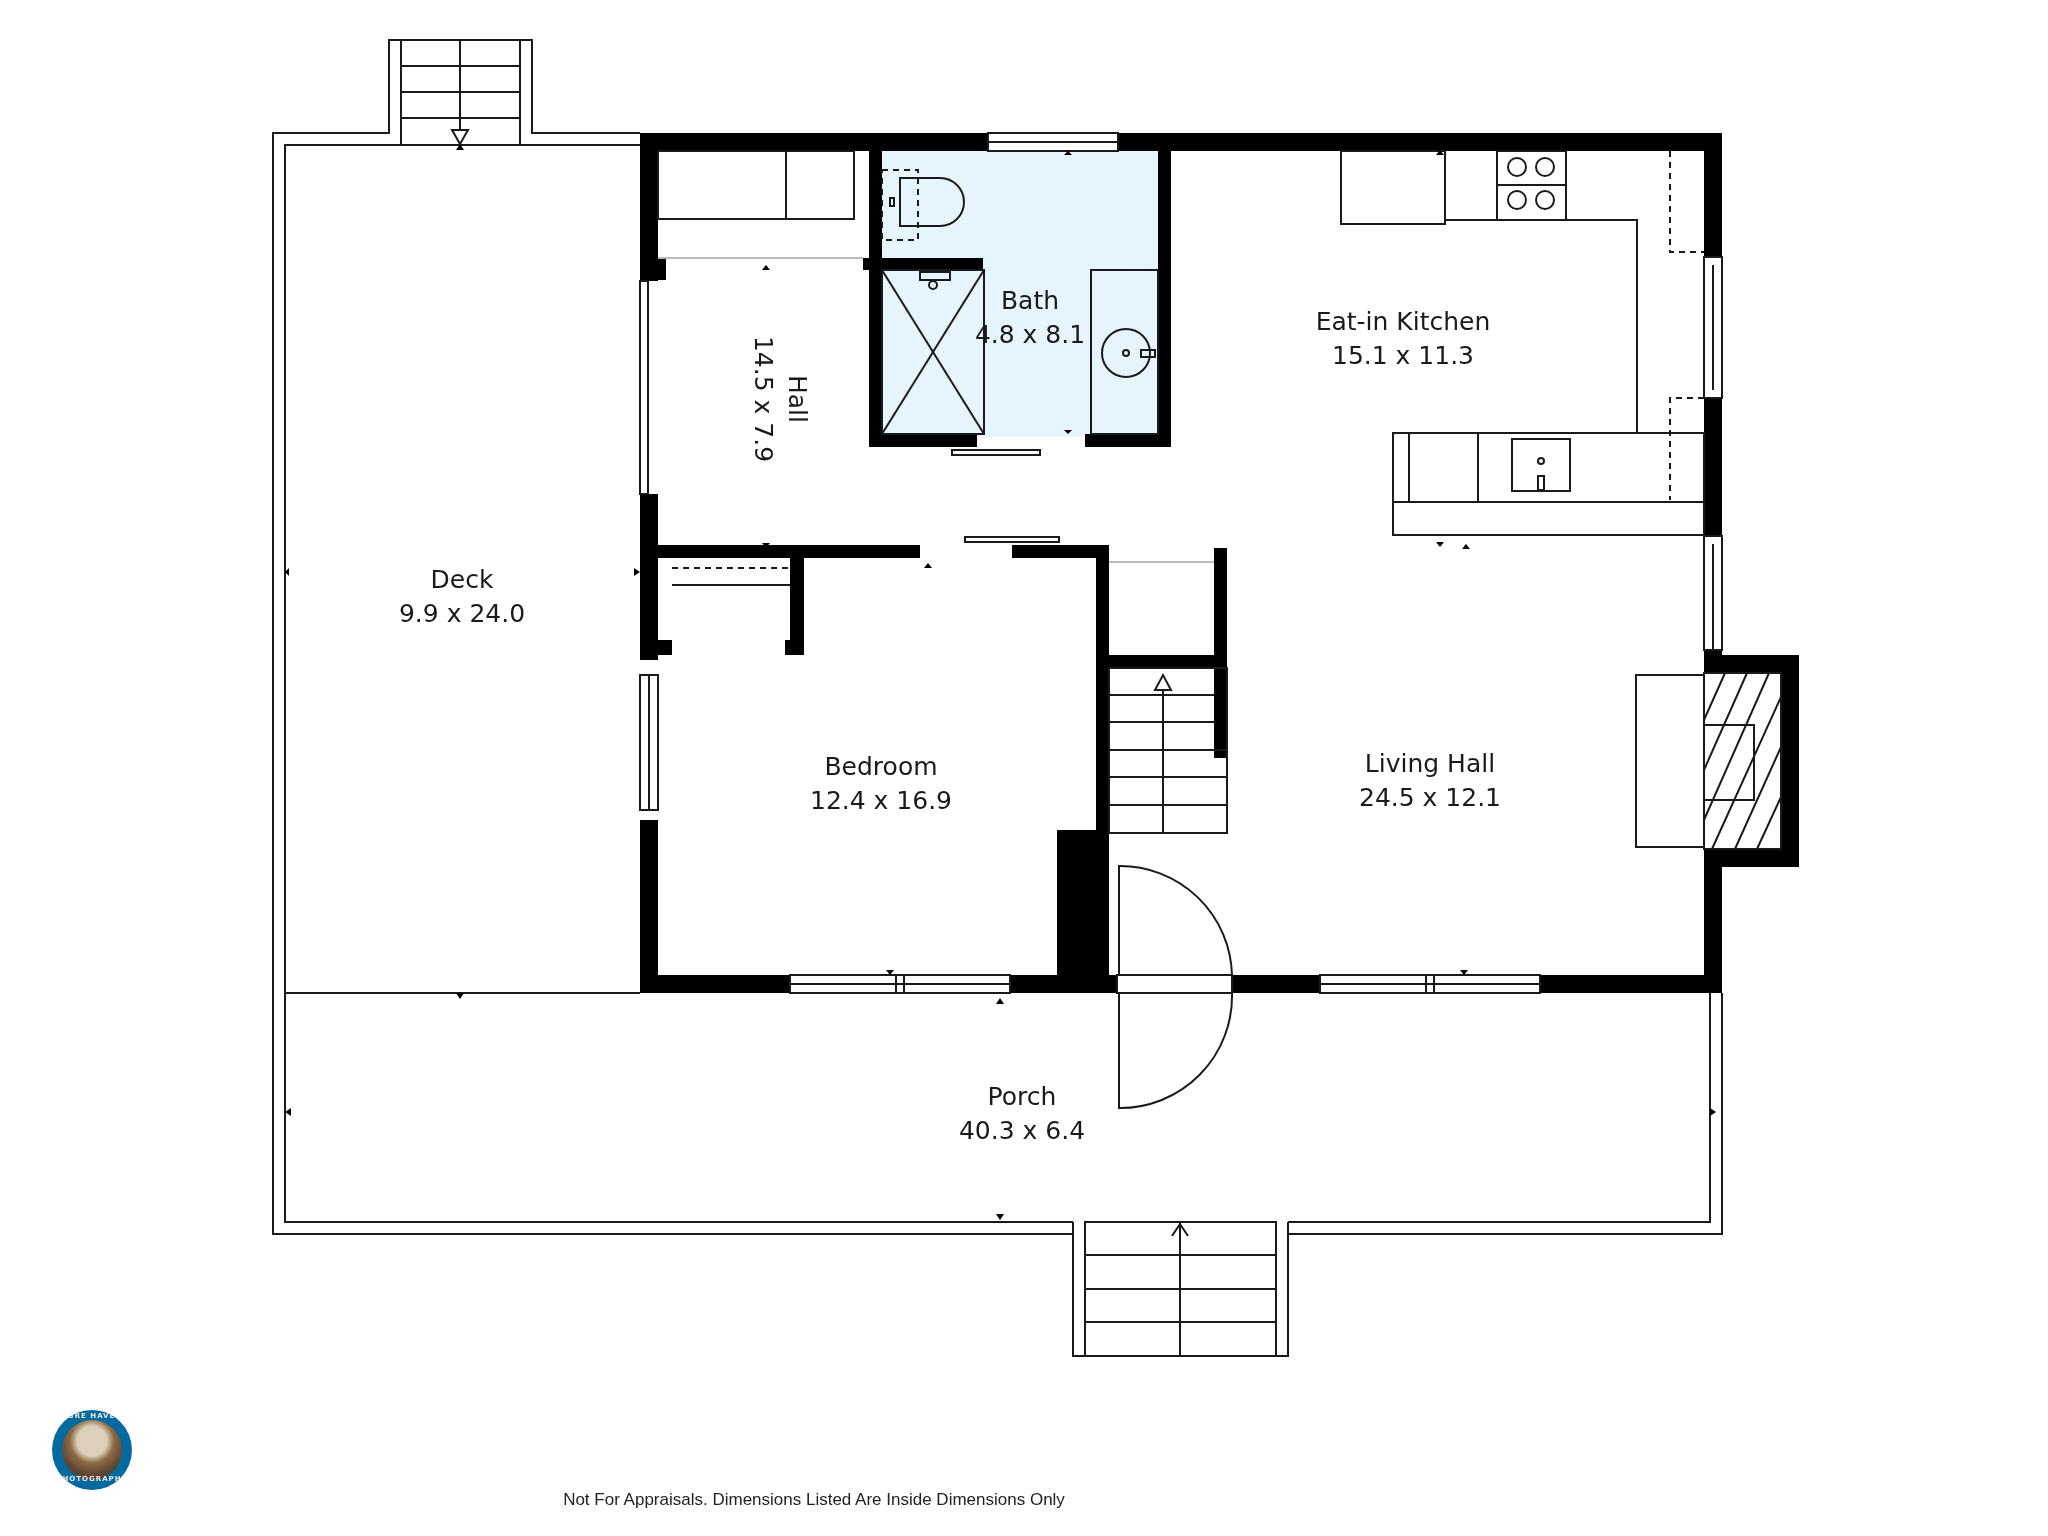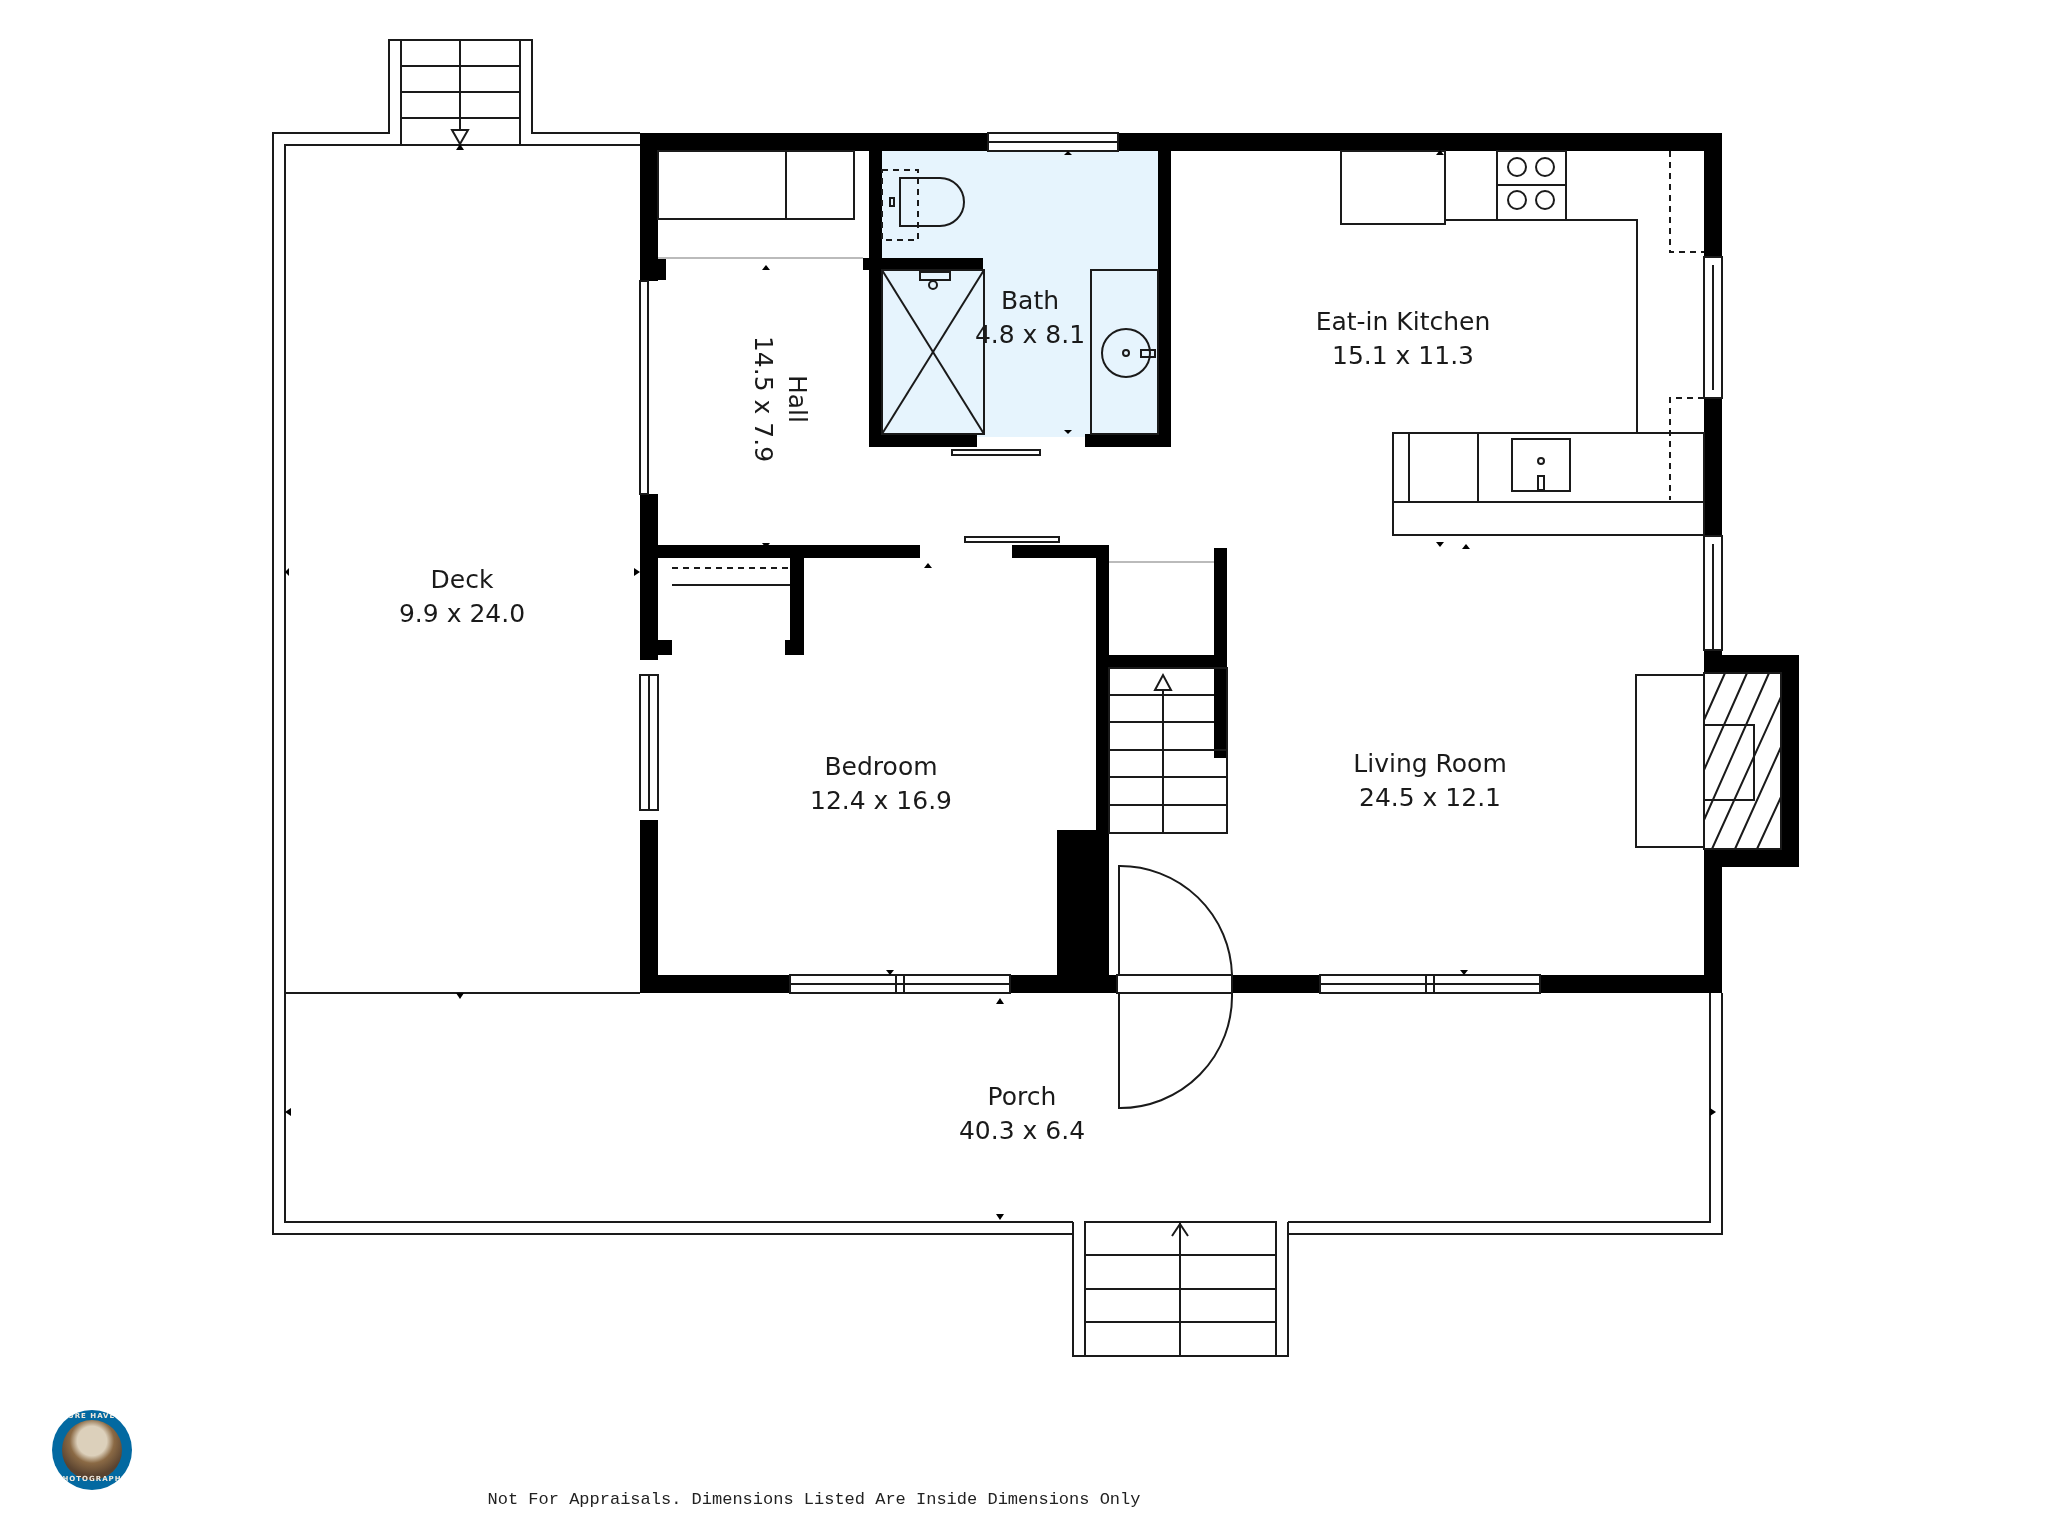--- a/index.html
+++ b/index.html
@@ -1,21 +1,21 @@
 <!DOCTYPE html>
 <html><head>
 <meta charset="utf-8">
 <style>
   html, body { margin:0; padding:0; background:#ffffff; }
   body { width:2048px; height:1536px; position:relative; overflow:hidden; font-family:"DejaVu Sans", sans-serif; }
   #plan { position:absolute; left:0; top:0; }
   .room-label { position:absolute; text-align:center; color:#1a1a1a; font-family:"DejaVu Sans", sans-serif; font-size:25px; line-height:34px; white-space:nowrap; transform:translateX(-50%); }
   .room-label .nm, .room-label .dm { display:block; }
   .hall-label { transform:translateX(-50%) rotate(90deg); transform-origin:50% 50%; }
-  .footer { position:absolute; left:0; width:1628px; top:1490px; text-align:center; font-size:17px; color:#222; font-family:Liberation Mono, monospace; }
+  .footer { position:absolute; left:0; width:1628px; top:1490px; text-align:center; font-size:17px; color:#222; font-family:Liberation Sans, sans-serif; }
   .logo { position:absolute; left:52px; top:1410px; width:80px; height:80px; border-radius:50%; background:#0369a1; overflow:hidden; }
   .logo .inner { position:absolute; left:10px; top:10px; width:60px; height:60px; border-radius:50%; background:radial-gradient(circle at 50% 35%, #dcd0bb 0 30%, #8b6a45 45%, #5a4330 70%); }
   .logo .txt-top, .logo .txt-bot { position:absolute; left:0; width:80px; text-align:center; color:#f1e9dd; font-size:7px; font-weight:bold; letter-spacing:1px; }
   .logo .txt-top { top:2px; }
   .logo .txt-bot { bottom:7px; }
 </style>
 </head>
 <body>
 
 <svg id="plan" width="2048" height="1536" viewBox="0 0 2048 1536" xmlns="http://www.w3.org/2000/svg">
@@ -229,21 +229,21 @@
 </div>
 <div class="room-label" style="left:1403px; top:305px;">
   <span class="nm">Eat-in Kitchen</span>
   <span class="dm">15.1 x 11.3</span>
 </div>
 <div class="room-label" style="left:881px; top:750px;">
   <span class="nm">Bedroom</span>
   <span class="dm">12.4 x 16.9</span>
 </div>
 <div class="room-label" style="left:1430px; top:747px;">
-  <span class="nm">Living Room</span>
+  <span class="nm">Living Hall</span>
   <span class="dm">24.5 x 12.1</span>
 </div>
 <div class="room-label" style="left:998px; top:1080px;margin-left:24px;">
   <span class="nm">Porch</span>
   <span class="dm">40.3 x 6.4</span>
 </div>
 
 <div class="logo">
   <div class="inner"></div>
   <div class="txt-top">PURE HAVEN</div>

